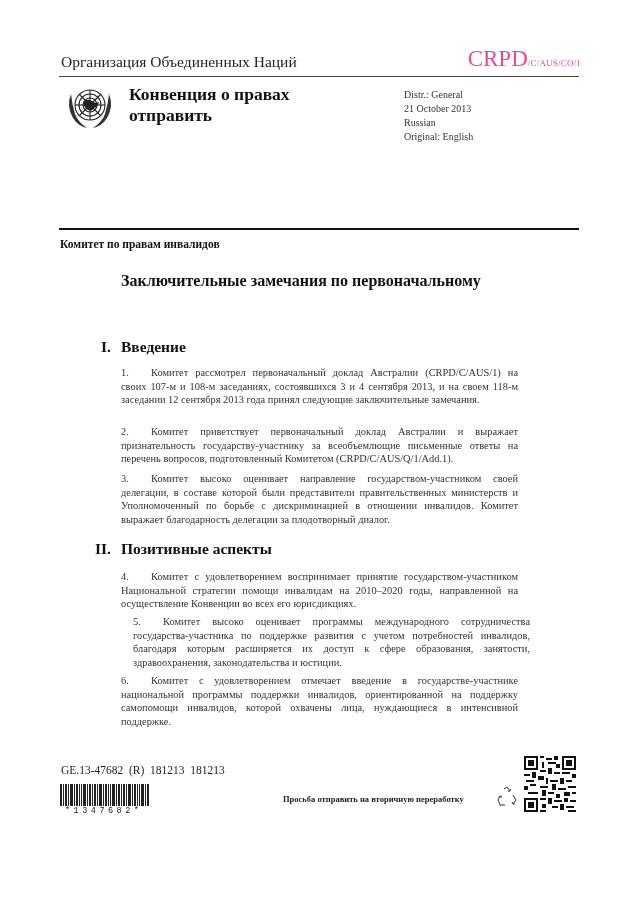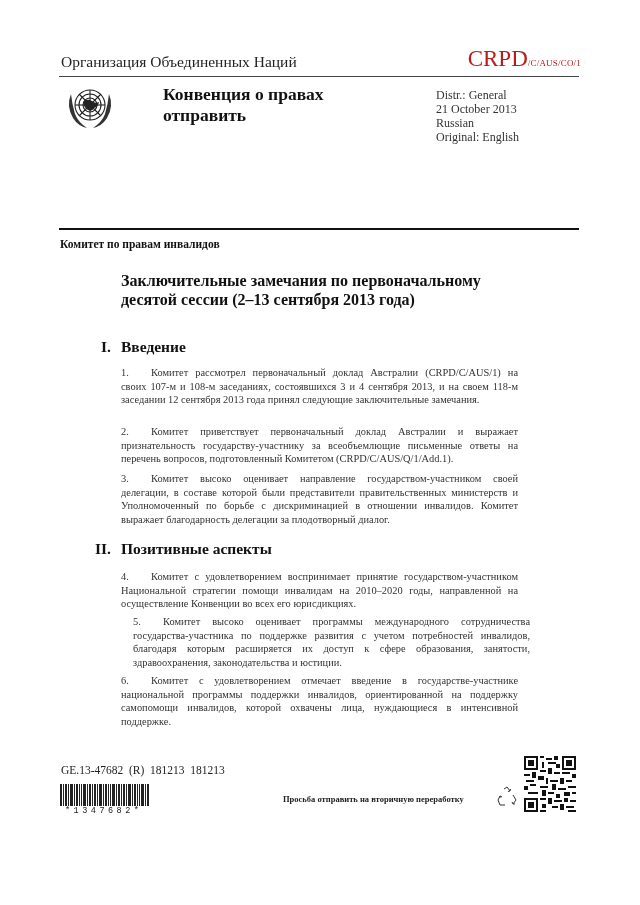--- a/index.html
+++ b/index.html
@@ -1,24 +1,24 @@
 <!DOCTYPE html>
 <html><head>
   <meta charset="utf-8">
   <style>
     html, body { margin: 0; padding: 0; background: #ffffff; }
     body { width: 640px; height: 905px; position: relative; overflow: hidden; color: #111; font-family: "Liberation Serif", "DejaVu Serif", serif; }
     .abs { position: absolute; }
     .org-name { left: 61px; top: 53px; font-size: 15.5px; color: #222; }
-    .symbol { right: 59px; top: 46px; font-size: 23px; color: #b91c1c; white-space: nowrap; }
+    .symbol { right: 59px; top: 46px; font-size: 23px; color: #ec4899; white-space: nowrap; }
     .symbol .sfx { font-size: 9px; letter-spacing: 0.2px; }
     .rule-thin { left: 59px; top: 76px; width: 520px; height: 1px; background: #444; }
     .logo { left: 63px; top: 80px; width: 54px; height: 54px; }
-    .body-title { left: 129px; top: 84px; font-size: 17.5px; font-weight: bold; line-height: 21px; margin-left: 34px; }
-    .distr { left: 436px; top: 88px; font-size: 12px; line-height: 14px; color: #333; }
+    .body-title { left: 129px; top: 84px; font-size: 17.5px; font-weight: bold; line-height: 21px; }
+    .distr { left: 404px; top: 88px; font-size: 10px; line-height: 14px; color: #333; }
     .rule-thick { left: 59px; top: 228px; width: 520px; height: 2px; background: #111; }
     .committee { left: 60px; top: 238px; font-size: 11.5px; font-weight: bold; text-align: right; }
     .doc-title { left: 121px; top: 271px; font-size: 16px; font-weight: bold; line-height: 19px; width: 420px; }
     .section-h { font-size: 15.5px; font-weight: bold; }
     .section-h .num { position: absolute; right: 100%; margin-right: 10px; white-space: nowrap; }
     .para { left: 121px; width: 397px; font-size: 10.4px; line-height: 13.6px; text-align: justify; color: #333; }
     .para .pnum { display: inline-block; width: 30px; text-indent: 0; }
     .footer-code { left: 61px; top: 764px; font-size: 11.5px; color: #222; }
     .barcode { left: 60px; top: 784px; width: 90px; height: 22px; }
     .barcode-num { left: 65px; top: 806px; width: 95px; font-family: "Liberation Mono", monospace; font-size: 8.5px; letter-spacing: 3.5px; color: #222; }
@@ -61,21 +61,20 @@
   <div>21 October 2013</div>
   <div>Russian</div>
   <div>Original: English</div>
 </div>
 
 <div class="abs rule-thick"></div>
 <div class="abs committee">Комитет по правам инвалидов</div>
 
 <div class="abs doc-title">
   <div>Заключительные замечания по первоначальному</div>
-  <div>десятой сессии (2–13 сентября 2013 года)</div>
 </div>
 
 <div class="abs section-h" style="left:121px; top:338px;">
   <span class="num">I.</span>
   <span>Введение</span>
 </div>
 
 <div class="abs para" style="top:366px;"><span class="pnum">1.</span><span>Комитет рассмотрел первоначальный доклад Австралии (CRPD/C/AUS/1) на своих 107-м и 108-м заседаниях, состоявшихся 3 и 4 сентября 2013, и на своем 118-м заседании 12 сентября 2013 года принял следующие заключительные замечания.</span></div>
 
 <div class="abs para" style="top:425px;"><span class="pnum">2.</span><span>Комитет приветствует первоначальный доклад Австралии и выражает признательность государству-участнику за всеобъемлющие письменные ответы на перечень вопросов, подготовленный Комитетом (CRPD/C/AUS/Q/1/Add.1).</span></div>

